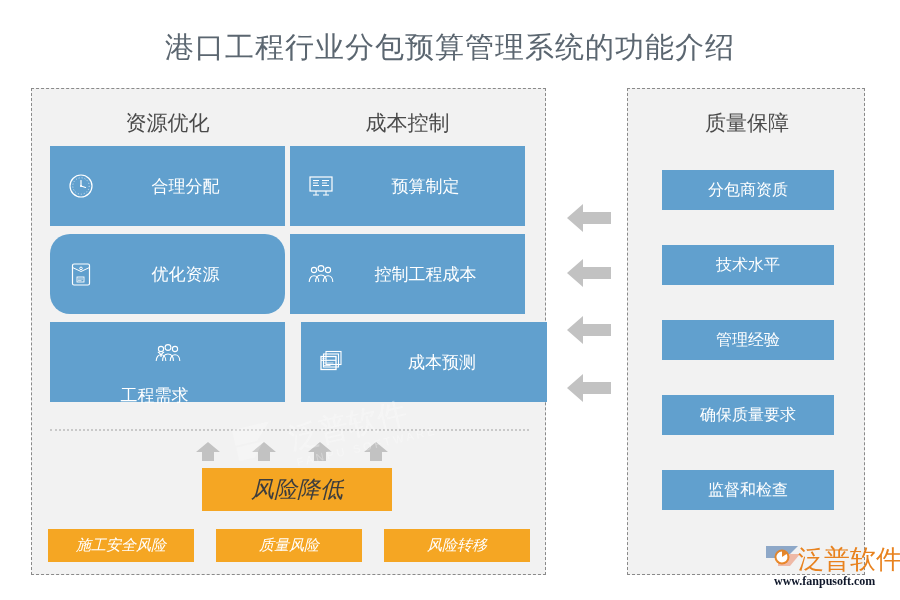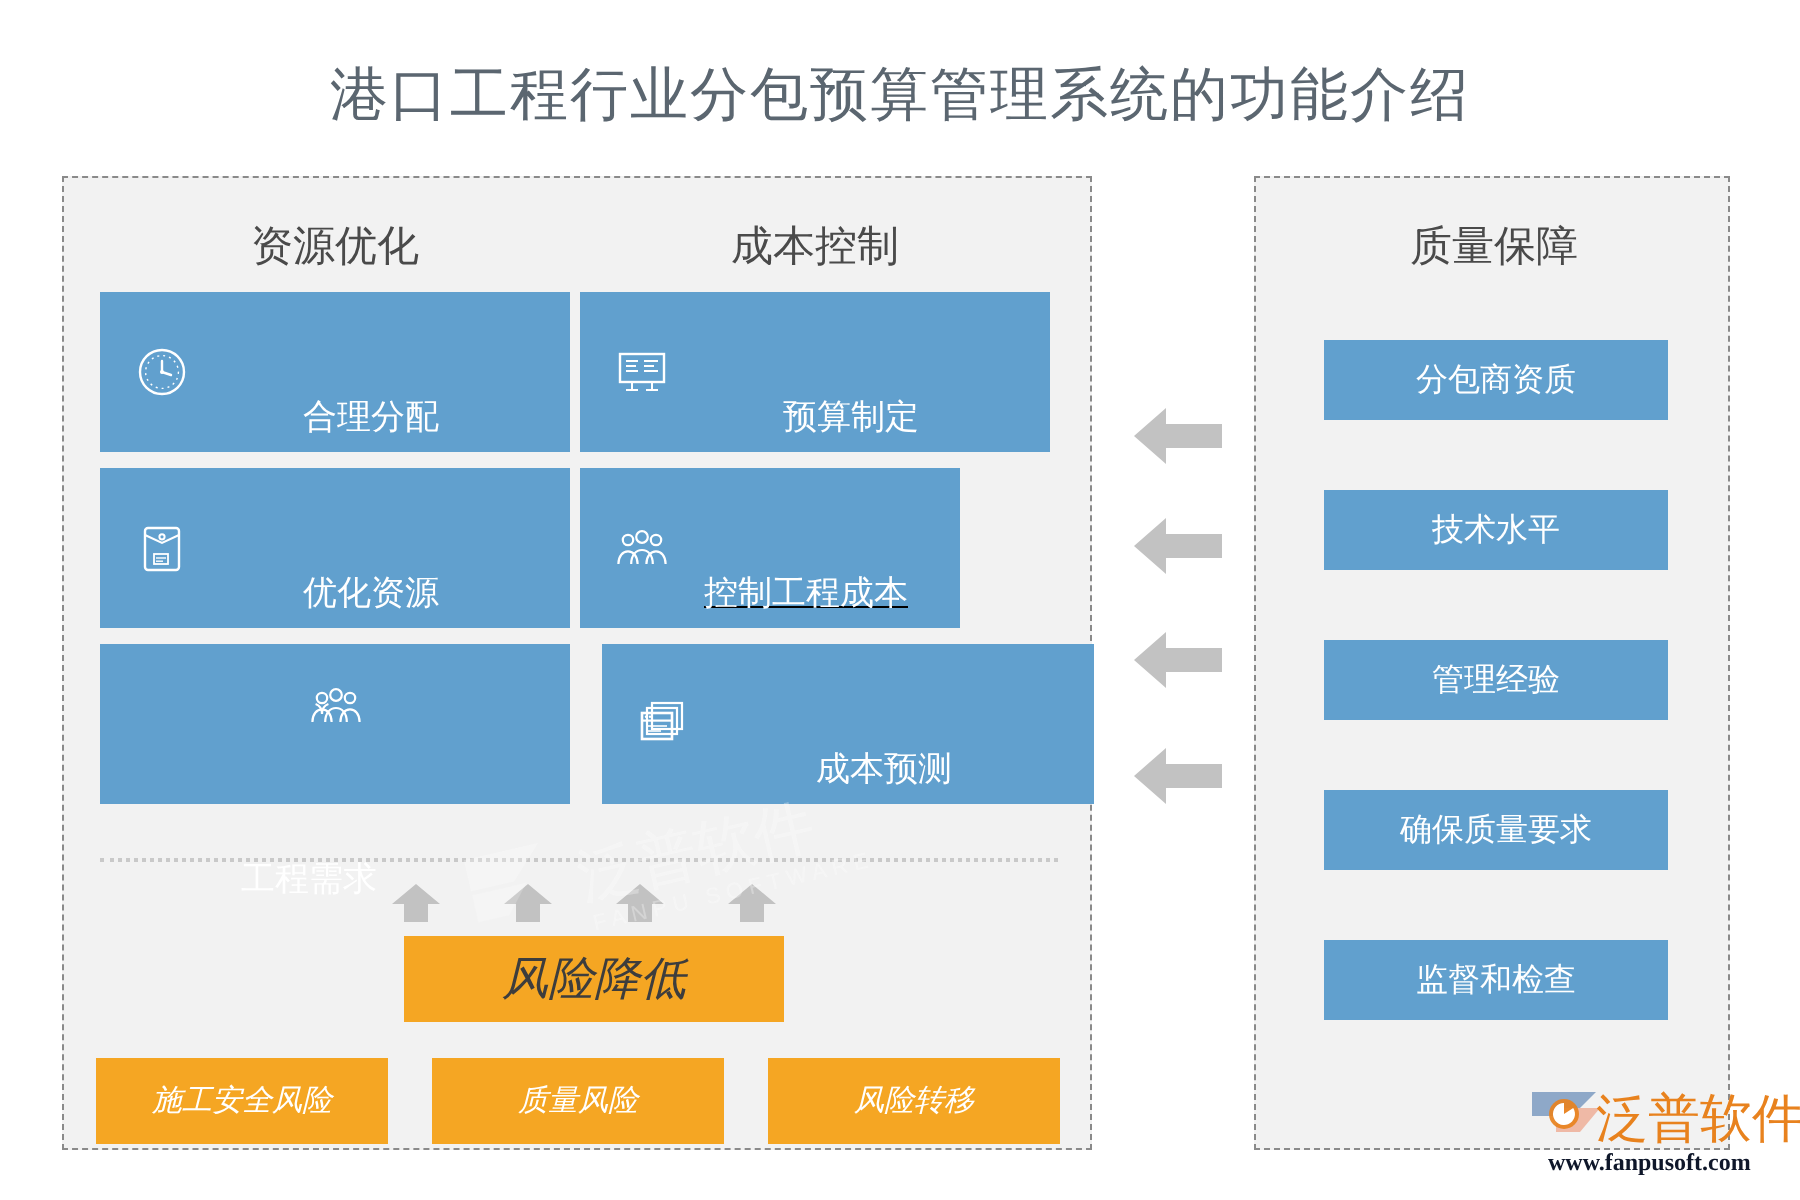--- a/index.html
+++ b/index.html
@@ -81,21 +81,20 @@
     align-items: center;
     justify-content: center;
   }
   .blue-card .card-label {
     flex: 1 1 auto;
     color: #ffffff;
     font-size: 17px;
     text-align: center;
     padding-right: 26px;
     font-family: "Liberation Serif", "DejaVu Serif", serif;
-    margin-top: 44px;
   }
 
   
   .qa-item {
     position: absolute;
     left: 34px;
     width: 172px;
     height: 40px;
     background: #61A0CE;
     color: #ffffff;
@@ -136,21 +135,21 @@
   .risk-main {
     left: 170px;
     top: 379px;
     width: 190px;
     height: 43px;
     font-size: 23px;
     color: #3d3d3d;
   }
   .risk-item {
     top: 440px;
-    height: 43px;
+    height: 33px;
     font-size: 15px;
   }
   .risk-item-0 { left: 16px;  width: 146px; }
   .risk-item-1 { left: 184px; width: 146px; }
   .risk-item-2 { left: 352px; width: 146px; }
 
   
   .left-arrow {
     position: absolute;
     width: 48px;
@@ -234,21 +233,21 @@
           <circle cx="13" cy="13" r="11" fill="none" stroke="#ffffff" stroke-width="1.2"></circle>
           <circle cx="13" cy="13" r="8.2" fill="none" stroke="#ffffff" stroke-width="0.7" stroke-dasharray="1,2"></circle>
           <line x1="13" y1="13" x2="13" y2="7.5" stroke="#ffffff" stroke-width="1.2" stroke-linecap="round"></line>
           <line x1="13" y1="13" x2="17.5" y2="14.5" stroke="#ffffff" stroke-width="1.2" stroke-linecap="round"></line>
           <circle cx="13" cy="13" r="1" fill="#ffffff"></circle>
         </svg>
       </span>
       <span class="card-label">合理分配</span>
     </div>
 
-    <div class="blue-card" style="left:18px; top:145px; width:235px; height:80px;">
+    <div class="blue-card" style="left:18px; top:145px; width:235px; height:80px;border-radius:20px;">
       <span class="card-icon">
         <svg width="26" height="28" viewBox="0 0 26 28">
           <rect x="4.5" y="4" width="17" height="21" rx="1.5" fill="none" stroke="#ffffff" stroke-width="1.2"></rect>
           <path d="M4.5 7.5 L13 11.5 L21.5 7.5" fill="none" stroke="#ffffff" stroke-width="1"></path>
           <circle cx="13" cy="8.4" r="1.3" fill="none" stroke="#ffffff" stroke-width="1"></circle>
           <rect x="9" y="17" width="7" height="5" fill="none" stroke="#ffffff" stroke-width="0.9"></rect>
           <line x1="10" y1="19" x2="15" y2="19" stroke="#ffffff" stroke-width="0.7"></line>
           <line x1="10" y1="20.6" x2="13.5" y2="20.6" stroke="#ffffff" stroke-width="0.7"></line>
         </svg>
       </span>
@@ -282,21 +281,21 @@
           <line x1="16" y1="12.5" x2="23" y2="12.5" stroke="#ffffff" stroke-width="1"></line>
           <line x1="10" y1="18" x2="10" y2="22" stroke="#ffffff" stroke-width="1"></line>
           <line x1="7" y1="22" x2="13" y2="22" stroke="#ffffff" stroke-width="1"></line>
           <line x1="20" y1="18" x2="20" y2="22" stroke="#ffffff" stroke-width="1"></line>
           <line x1="17" y1="22" x2="23" y2="22" stroke="#ffffff" stroke-width="1"></line>
         </svg>
       </span>
       <span class="card-label">预算制定</span>
     </div>
 
-    <div class="blue-card" style="left:258px; top:145px; width:190px; height:80px;text-decoration:underline;">
+    <div class="blue-card" style="left:258px; top:145px; width:235px; height:80px;">
       <span class="card-icon">
         <svg width="30" height="24" viewBox="0 0 30 24">
           <circle cx="8" cy="8" r="2.6" fill="none" stroke="#ffffff" stroke-width="1.1"></circle>
           <path d="M3.2 20 c0-4 2.2-6.3 4.8-6.3 c2.6 0 4.8 2.3 4.8 6.3" fill="none" stroke="#ffffff" stroke-width="1.1"></path>
           <circle cx="15" cy="6.5" r="2.9" fill="none" stroke="#ffffff" stroke-width="1.1"></circle>
           <path d="M9.6 20 c0-4.5 2.4-7 5.4-7 c3 0 5.4 2.5 5.4 7" fill="none" stroke="#ffffff" stroke-width="1.1"></path>
           <circle cx="22" cy="8" r="2.6" fill="none" stroke="#ffffff" stroke-width="1.1"></circle>
           <path d="M17.2 20 c0-4 2.2-6.3 4.8-6.3 c2.6 0 4.8 2.3 4.8 6.3" fill="none" stroke="#ffffff" stroke-width="1.1"></path>
         </svg>
       </span>

